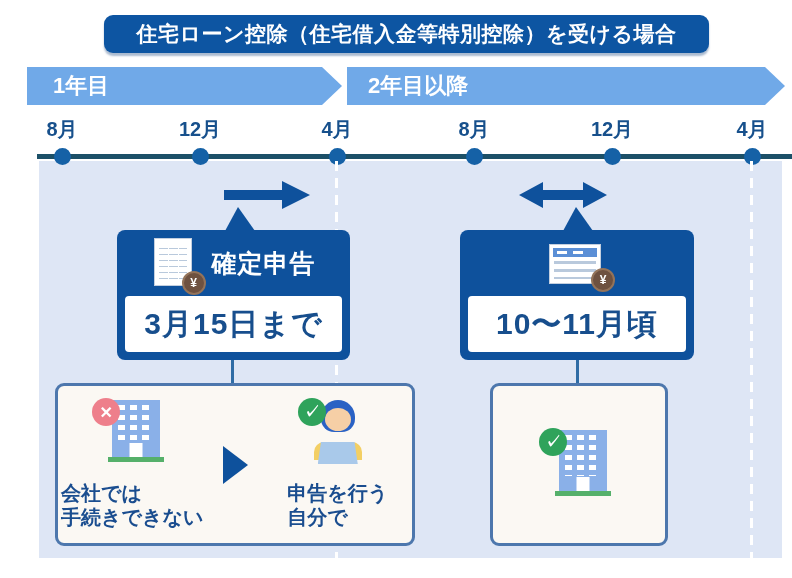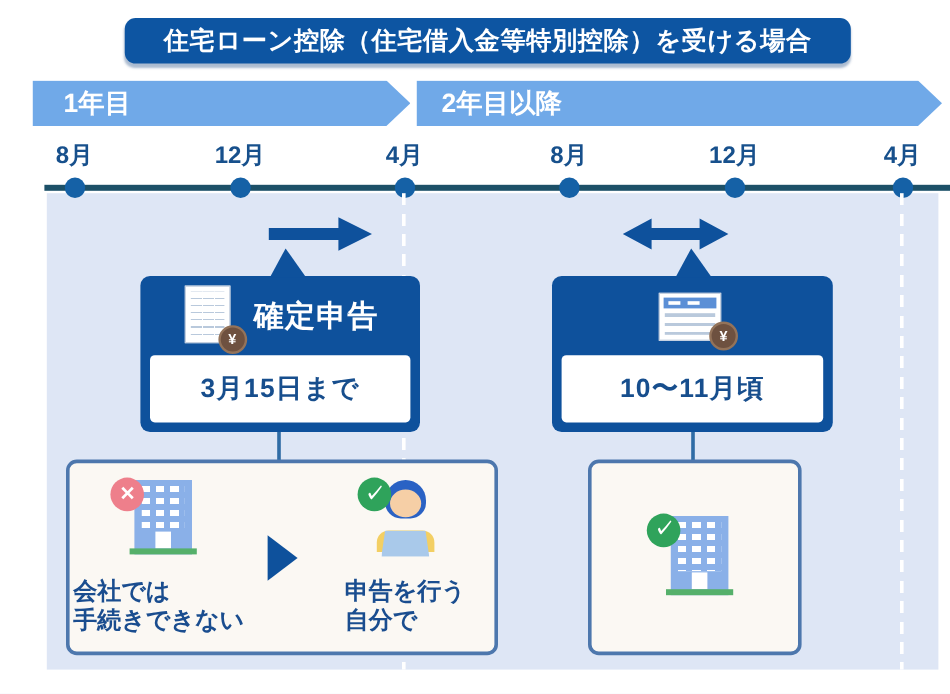--- a/index.html
+++ b/index.html
@@ -52,21 +52,21 @@
     border-bottom:24px solid #0e519c;
   }
   .card-header{
     position:absolute;left:0;right:0;top:0;height:66px;
     display:flex;align-items:center;justify-content:center;gap:16px;
   }
   .card-label{color:#fff;font-size:25px;font-weight:bold;letter-spacing:1px;}
   .card-body{
     position:absolute;left:8px;right:8px;top:66px;bottom:8px;background:#fff;border-radius:4px;
     display:flex;align-items:center;justify-content:center;
-    color:#174e8d;font-size:22px;font-weight:bold;letter-spacing:1px;
+    color:#174e8d;font-size:30px;font-weight:bold;letter-spacing:1px;
   }
   
   .icon-wrap{position:relative;width:44px;height:50px;}
   .doc{position:absolute;left:2px;top:0;width:36px;height:46px;background:#fff;border:1px solid #c3cfdf;}
   .doc-grid{position:absolute;inset:4px;
     background-image:
       repeating-linear-gradient(to right,transparent 0 9px,#fff 9px 10px),
       repeating-linear-gradient(to bottom,transparent 0 5px,#b9c9dc 5px 6px);}
   .form-wrap{position:relative;width:56px;height:44px;}
   .form{position:absolute;left:0;top:3px;width:50px;height:38px;background:#fff;border:1px solid #c3cfdf;}

